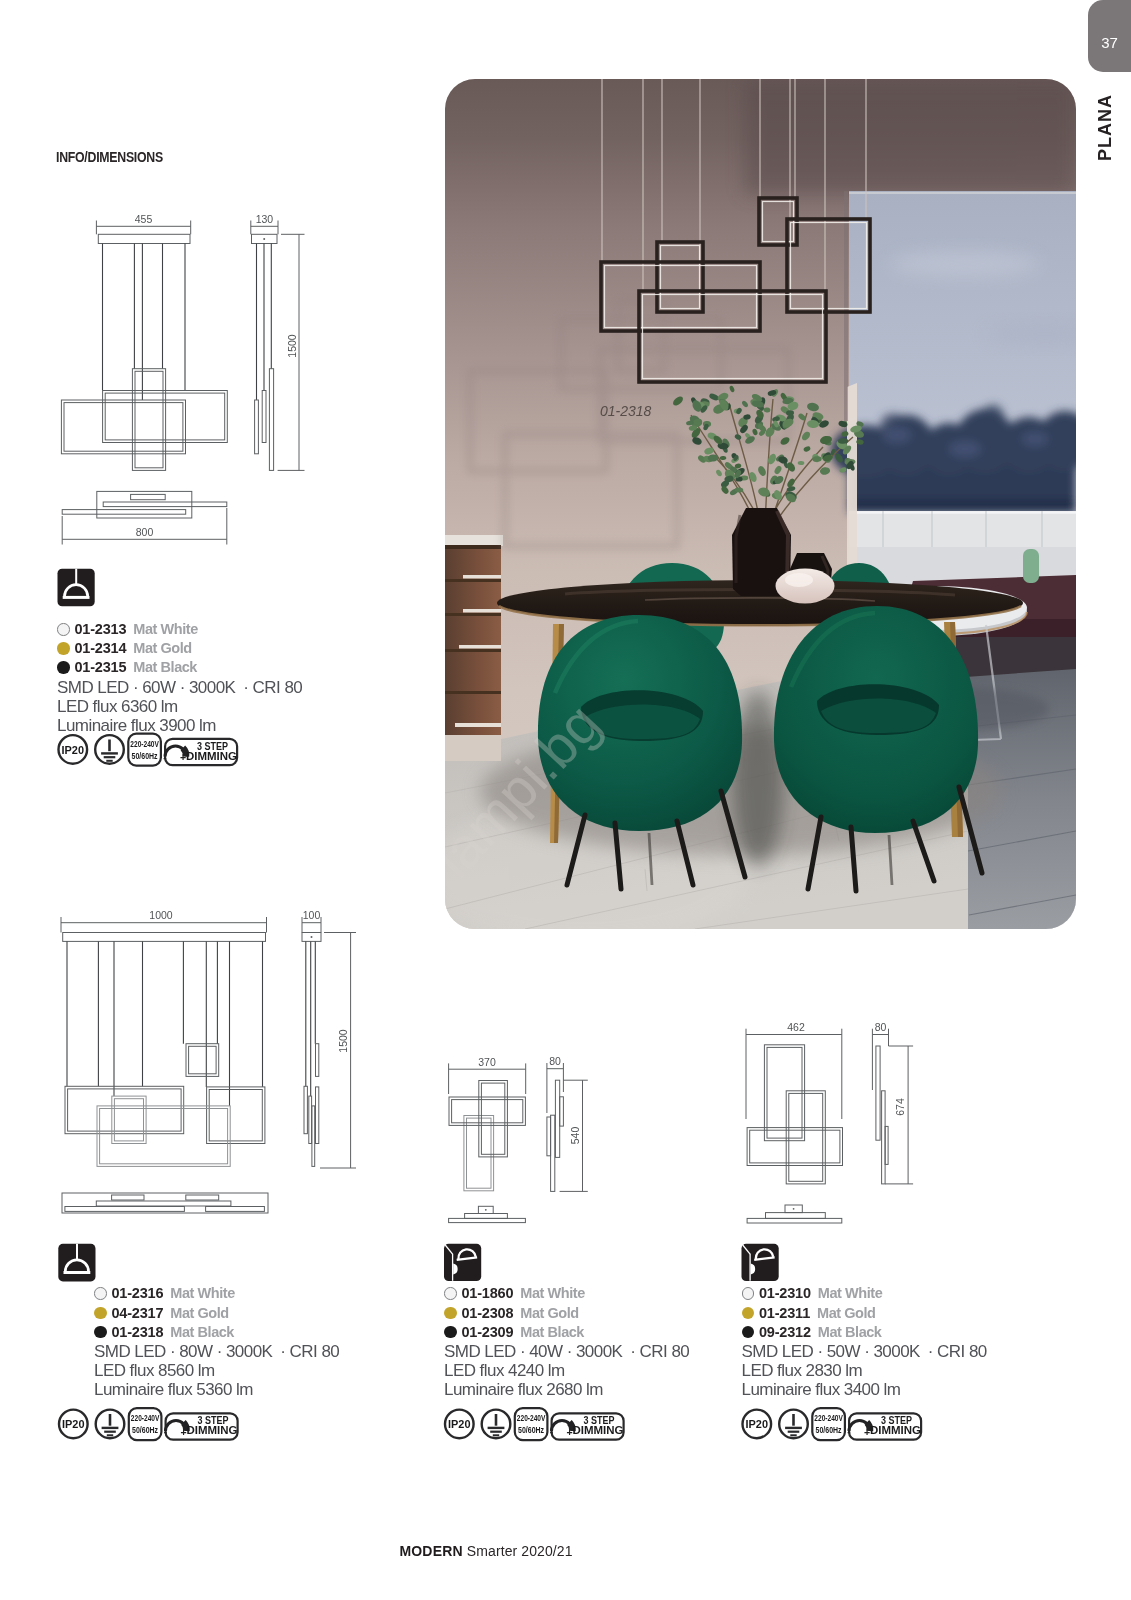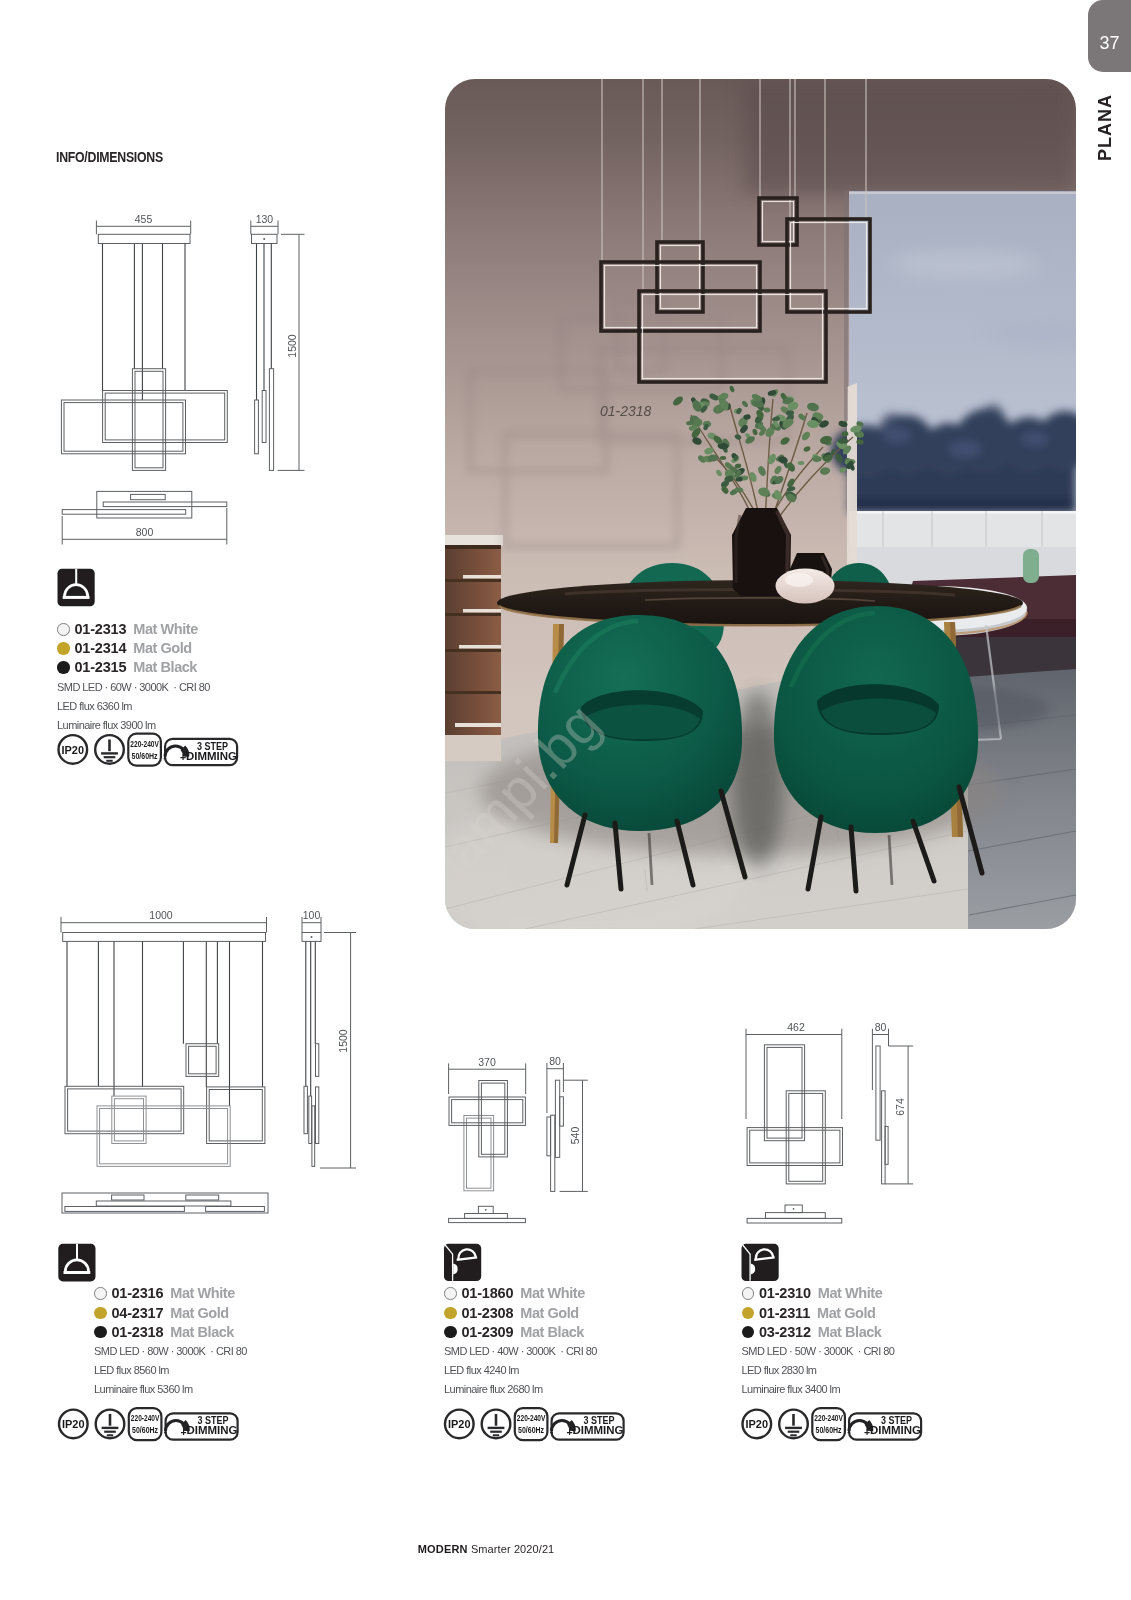--- a/index.html
+++ b/index.html
@@ -1,31 +1,31 @@
 <!DOCTYPE html>
 <html><head>
 <meta charset="utf-8">
 <style>
 html,body{margin:0;padding:0;}
 body{width:1131px;height:1600px;position:relative;background:#ffffff;font-family:"Liberation Sans",sans-serif;overflow:hidden;}
 .abs{position:absolute;}
 #heading{left:56px;top:149px;font-size:14px;font-weight:bold;color:#2a2526;letter-spacing:-0.3px;transform:scaleX(0.88);transform-origin:left;}
-#pagetab{right:0;top:0;width:43px;height:72px;background:#7b7677;border-radius:15px 0 0 15px;color:#fff;font-size:18px;text-align:center;line-height:86px;}
+#pagetab{right:0;top:0;width:43px;height:72px;background:#7b7677;border-radius:15px 0 0 15px;color:#fff;font-size:15px;text-align:center;line-height:86px;}
 #plana{right:36px;top:94px;font-weight:bold;font-size:18px;letter-spacing:1px;color:#262122;transform:rotate(-90deg);transform-origin:right top;white-space:nowrap;}
-#footer{left:0;top:1543px;width:972px;text-align:center;font-size:11px;color:#2a2627;letter-spacing:0.1px;}
+#footer{left:0;top:1543px;width:972px;text-align:center;font-size:14px;color:#2a2627;letter-spacing:0.1px;}
 #footer b{color:#1f1b1c;letter-spacing:0.2px;}
 .block{position:absolute;width:300px;font-size:14.5px;}
 .crow{height:19.2px;line-height:19.2px;white-space:nowrap;}
 .dot{display:inline-block;width:12.5px;height:12.5px;border-radius:50%;vertical-align:-1.5px;margin-right:5px;box-sizing:border-box;}
 .dw{background:#f4f4f4;border:1.6px solid #808284;}
 .dg{background:#c2a42b;}
 .db{background:#1b1b1b;}
 .crow b{color:#2a2627;letter-spacing:-0.2px;}
 .mat{color:#9fa1a4;font-weight:bold;margin-left:7px;letter-spacing:-0.45px;}
-.spec{height:19.2px;line-height:19.2px;font-size:11px;color:#515257;letter-spacing:-0.55px;white-space:nowrap;}
+.spec{height:19.2px;line-height:19.2px;font-size:17px;color:#515257;letter-spacing:-0.55px;white-space:nowrap;}
 </style>
 </head>
 <body>
 
 <div class="abs" id="heading">INFO/DIMENSIONS</div>
 
 <div class="abs" id="pagetab">37</div>
 
 <div class="abs" id="plana">PLANA</div>
 
@@ -718,19 +718,19 @@
 <div class="crow"><span class="dot dg"></span><b>01-2308</b><span class="mat">Mat Gold</span></div>
 <div class="crow"><span class="dot db"></span><b>01-2309</b><span class="mat">Mat Black</span></div>
 <div class="spec">SMD LED · 40W · 3000K · CRI 80</div>
 <div class="spec">LED flux 4240 lm</div>
 <div class="spec">Luminaire flux 2680 lm</div>
 </div>
 
 <div class="block" style="left:741.5px;top:1284.4px;">
 <div class="crow"><span class="dot dw"></span><b>01-2310</b><span class="mat">Mat White</span></div>
 <div class="crow"><span class="dot dg"></span><b>01-2311</b><span class="mat">Mat Gold</span></div>
-<div class="crow"><span class="dot db"></span><b>03-2312</b><span class="mat">Mat Black</span></div>
+<div class="crow"><span class="dot db"></span><b>09-2312</b><span class="mat">Mat Black</span></div>
 <div class="spec">SMD LED · 50W · 3000K · CRI 80</div>
 <div class="spec">LED flux 2830 lm</div>
 <div class="spec">Luminaire flux 3400 lm</div>
 </div>
 
 <div class="abs" id="footer"><b>MODERN</b> Smarter 2020/21</div>
 
 </body></html>

